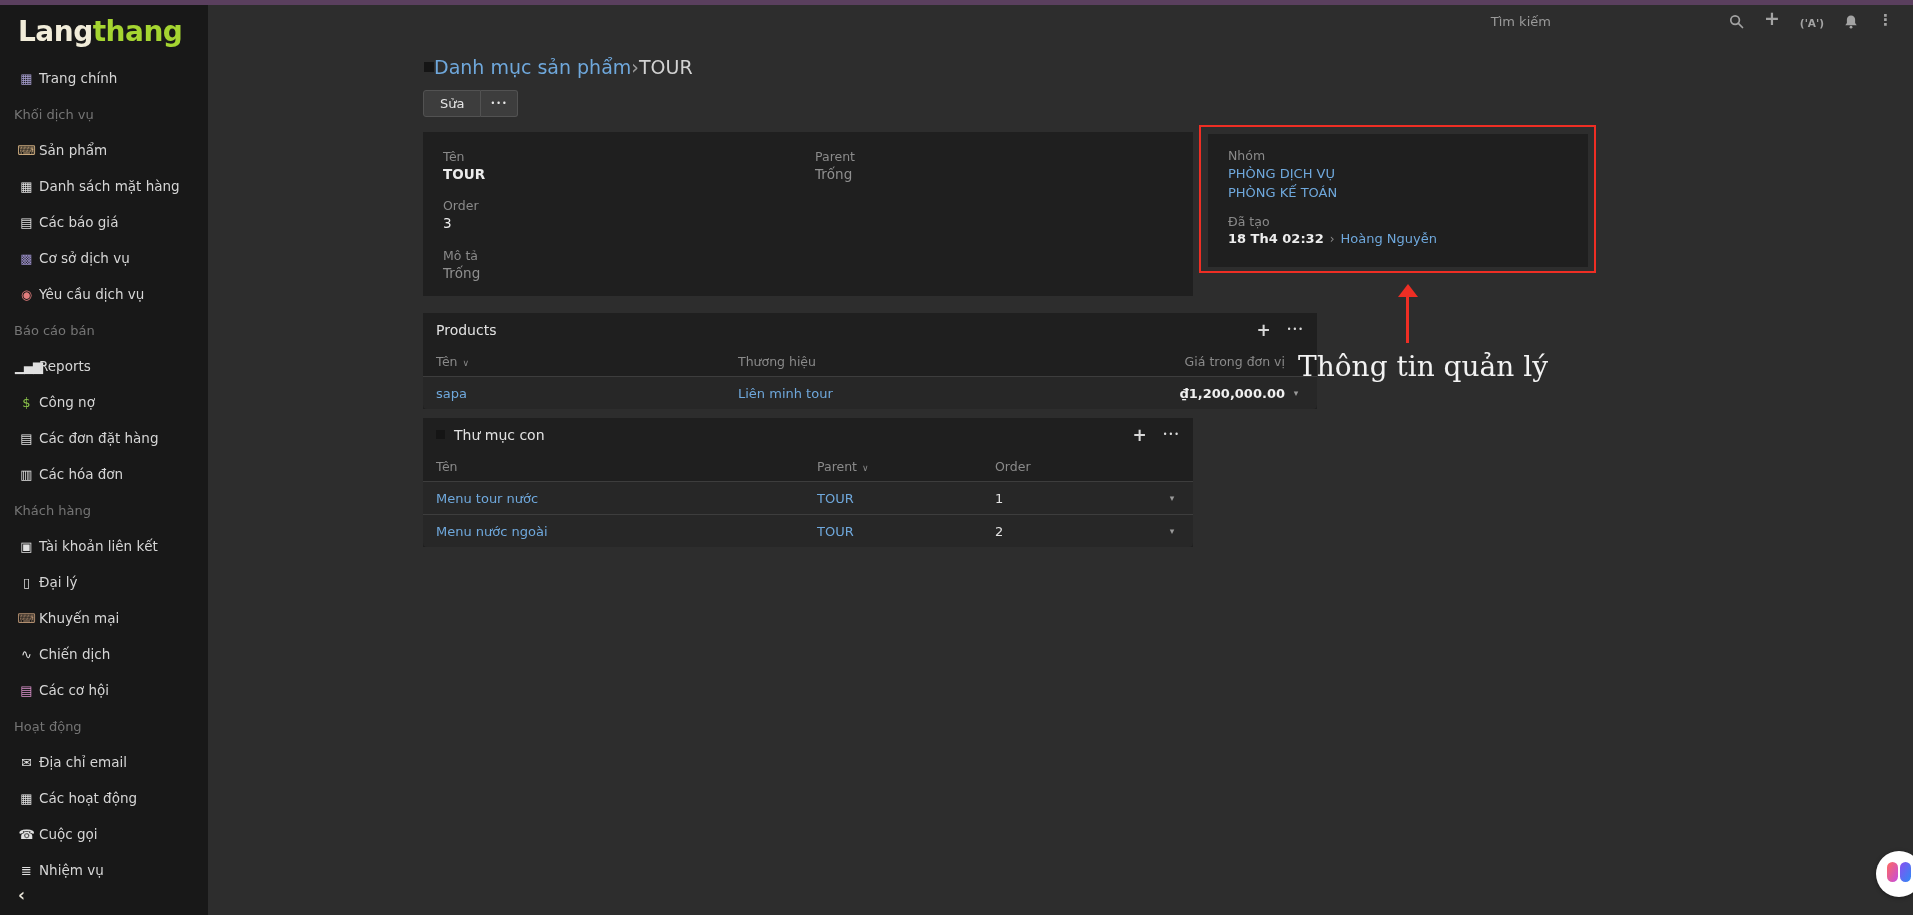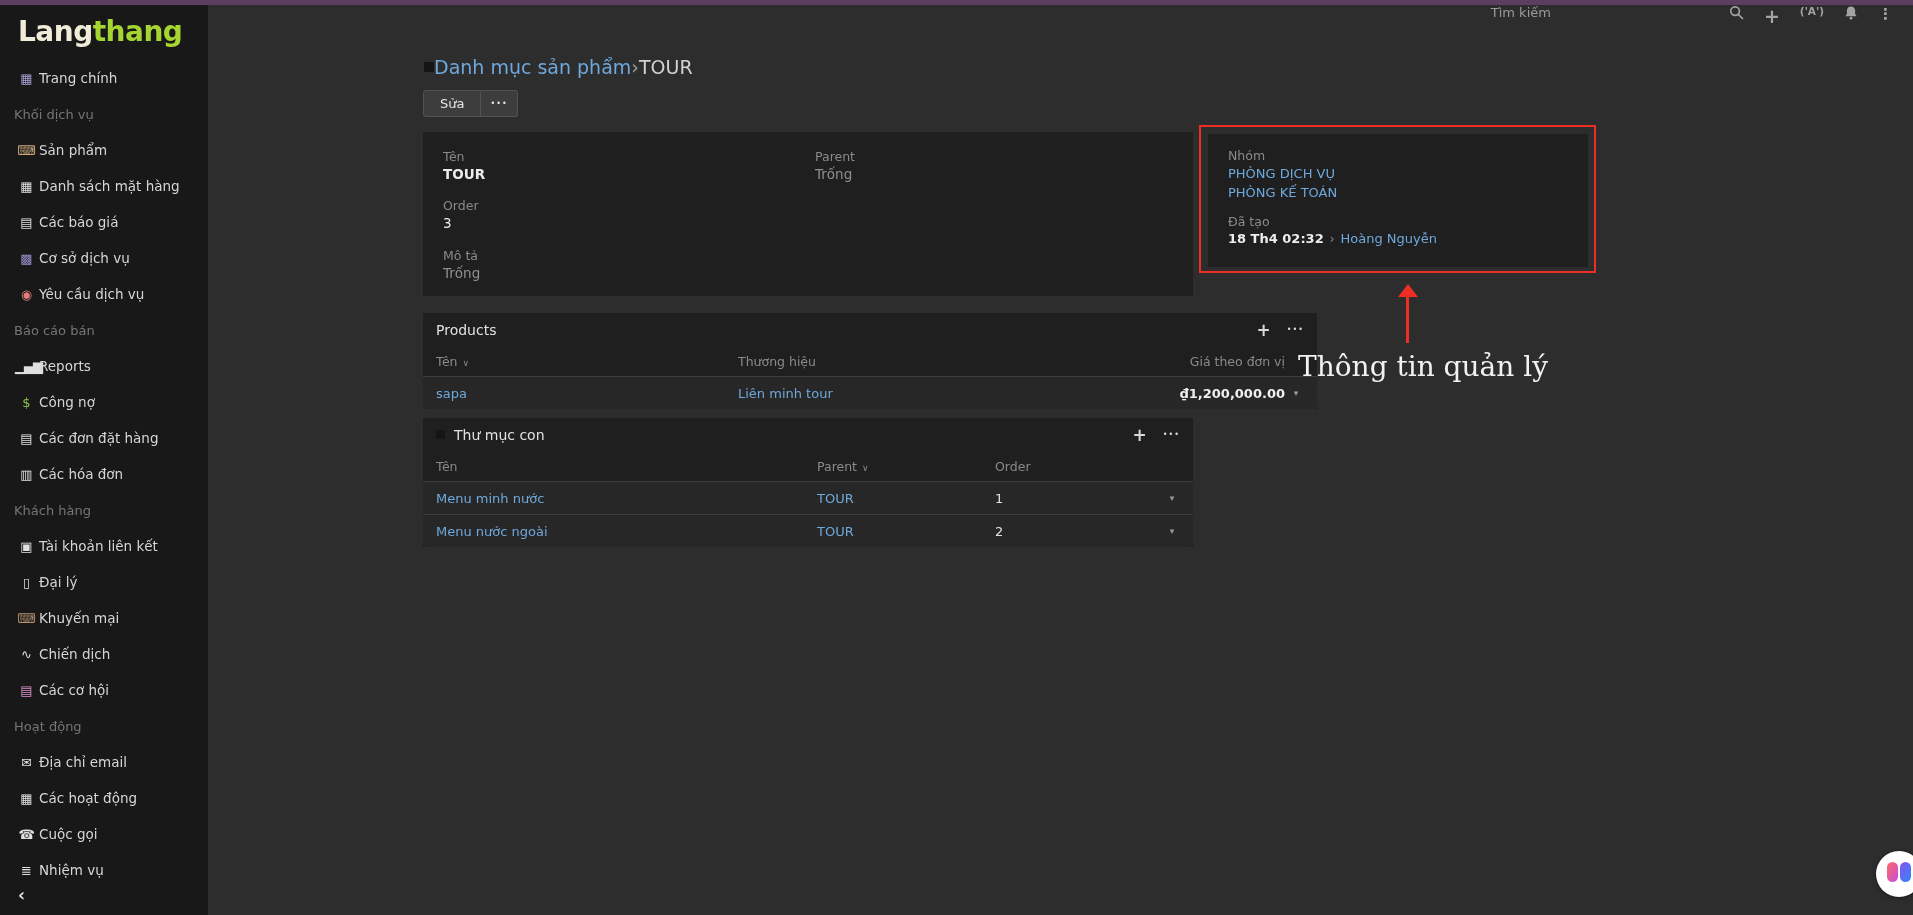--- a/index.html
+++ b/index.html
@@ -24,21 +24,21 @@
   .logo .p1{color:var(--brand-cream)}
   .logo .p2{color:var(--brand-green)}
   .nav{position:absolute;left:0;top:55px;right:0;list-style:none}
   .nav li{height:36px;display:flex;align-items:center;padding-left:15px}
   .nav li.item{cursor:pointer;color:#d6d6d6;font-size:13.5px}
   .nav li.section{color:#757575;font-size:13px;padding-left:14px}
   .nav .ic{width:22px;text-align:center;font-size:13px;flex:0 0 22px;letter-spacing:-1px}
   .nav .lbl{margin-left:2px;white-space:nowrap}
   .collapse-btn{position:absolute;left:18px;bottom:10px;font-size:17px;font-weight:700;color:#e8e4d8;cursor:pointer}
   
-  .topbar{position:absolute;left:208px;top:5px;right:0;height:24px;display:flex;align-items:flex-start;justify-content:flex-end;padding-right:20px;gap:20px;color:#9a9a9a}
+  .topbar{position:absolute;left:208px;top:5px;right:0;height:24px;display:flex;align-items:flex-end;justify-content:flex-end;padding-right:20px;gap:20px;color:#9a9a9a}
   .search-box{font-size:13px;color:#9a9a9a;margin-right:158px;cursor:text}
   .tb-ic{display:flex;align-items:center;cursor:pointer;color:#a3a3a3;font-size:15px}
   .tb-ic.plus{font-size:19px;font-weight:700}
   .tb-ic.bc{font-size:10.5px;font-weight:700;letter-spacing:0}
   .tb-ic.kebab{font-size:15px;font-weight:700}
   
   .breadcrumb{position:absolute;left:424px;top:56px;font-size:19px;display:flex;align-items:center;gap:0}
   .crumb-square{width:10px;height:10px;background:#151515;display:inline-block}
   .crumb-link{color:var(--accent-blue);cursor:pointer;text-decoration:none}
   .crumb-sep{color:#9a9a9a}
@@ -239,21 +239,21 @@
 <section class="panel p-products">
   <div class="panel-title-row">
     <span class="panel-title">Products</span>
     <span class="spacer"></span>
     <span class="pt-ic add">+</span>
     <span class="pt-ic dots">•••</span>
   </div>
   <div class="lgrid grid-products lheader">
     <span><span>Tên</span><span class="sort-caret">∨</span></span>
     <span>Thương hiệu</span>
-    <span class="hdr-right">Giá theo đơn vị</span>
+    <span class="hdr-right">Giá trong đơn vị</span>
     <span></span>
   </div>
   <div class="lgrid grid-products lrow">
     <span class="cell-link">sapa</span>
     <span class="cell-link">Liên minh tour</span>
     <span class="cell-price">₫1,200,000.00</span>
     <span class="row-caret">▾</span>
   </div>
 </section>
 
@@ -267,21 +267,21 @@
     <span class="pt-ic add">+</span>
     <span class="pt-ic dots">•••</span>
   </div>
   <div class="lgrid grid-subfolder lheader">
     <span>Tên</span>
     <span><span>Parent</span><span class="sort-caret">∨</span></span>
     <span>Order</span>
     <span></span>
   </div>
   <div class="lgrid grid-subfolder lrow">
-    <span class="cell-link">Menu minh nước</span>
+    <span class="cell-link">Menu tour nước</span>
     <span class="cell-link">TOUR</span>
     <span class="cell-plain">1</span>
     <span class="row-caret">▾</span>
   </div>
   <div class="lgrid grid-subfolder lrow">
     <span class="cell-link">Menu nước ngoài</span>
     <span class="cell-link">TOUR</span>
     <span class="cell-plain">2</span>
     <span class="row-caret">▾</span>
   </div>

